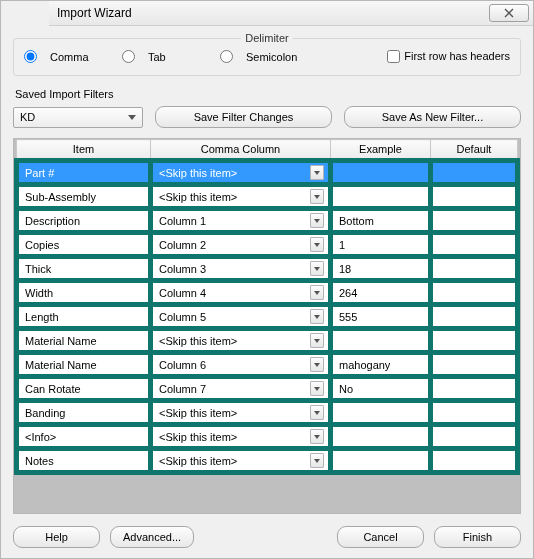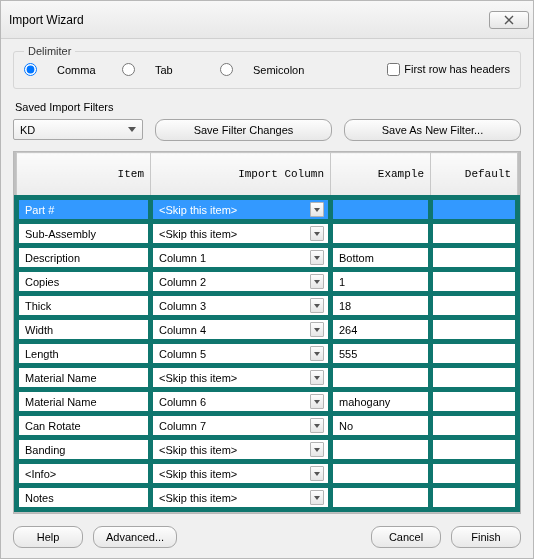--- a/index.html
+++ b/index.html
@@ -13,50 +13,51 @@
     height: 559px;
     overflow: hidden;
   }
   .window {
     width: 534px; height: 559px;
     background: #f0f0f0;
     border: 1px solid #b8b8b8;
     display: flex; flex-direction: column;
   }
   .titlebar {
-    height: 38px;
+    height: 25px;
     background: linear-gradient(#f7f7f7,#e8e8e8);
     border-bottom: 1px solid #d0d0d0;
     display: flex; align-items: center; justify-content: space-between;
     padding: 0 4px 0 8px;
+    margin-left: 48px;
   }
   .titlebar .title { font-size: 12px; }
   .close-btn {
     width: 40px; height: 18px;
     border: 1px solid #a0a0a0; border-radius: 3px;
     background: linear-gradient(#fdfdfd,#e6e6e6);
     display:flex; align-items:center; justify-content:center;
     cursor:pointer;
   }
   .close-btn svg { stroke:#555; }
   .body {
     flex:1; padding: 6px 12px 10px 12px;
     display:flex; flex-direction:column;
   }
   fieldset.delim {
     border:1px solid #d6d6d6; border-radius:3px;
     padding: 6px 10px 12px 10px; margin: 0 0 8px 0;
   }
-  fieldset.delim legend { padding:0 4px; font-size:11px; color:#333; }
+  fieldset.delim legend { padding:0 4px; font-size:11px; color:#333;text-align:center; }
   .delim-row { display:flex; align-items:center; gap: 8px; }
-  .radio-wrap { display:flex; align-items:center; gap:20px; width: 90px; }
+  .radio-wrap { display:flex; align-items:center; gap:13px; width: 90px; }
   .radio-wrap.semicolon { width: 130px; }
   .chk-wrap { display:flex; align-items:flex-start; gap:4px; margin-left:auto; }
   .saved-label { margin: 4px 0 6px 2px; font-size: 11px; }
-  .saved-row { display:flex; align-items:flex-start; gap: 12px; margin-bottom: 10px; }
+  .saved-row { display:flex; align-items:center; gap: 12px; margin-bottom: 10px; }
   .combo {
     width: 130px; height: 21px;
     background: linear-gradient(#fdfdfd,#ececec);
     border:1px solid #a7a7a7; border-radius:2px;
     display:flex; align-items:center; padding:0 6px;
     justify-content:space-between; cursor:pointer;
   }
   .combo .arrow { border-left:4px solid transparent; border-right:4px solid transparent; border-top:5px solid #555; }
   .btn {
     height:22px; border:1px solid #a7a7a7; border-radius:9px;
@@ -67,23 +68,22 @@
   }
   .btn.big { flex:1; }
   .grid-box {
     flex:1; border:1px solid #b8b8b8; background:#bfbfbf;
     display:flex; flex-direction:column;
     margin-bottom: 12px;
   }
   table { border-collapse: collapse; width:100%; table-layout: fixed; }
   th {
     background: linear-gradient(#fbfbfb,#ececec);
-    border:1px solid #c8c8c8; text-align:right; padding:15px 6px;
+    border:1px solid #c8c8c8; text-align:center; padding:3px 6px;
     font-weight: normal;
-    font-family: Liberation Mono, monospace;
   }
   td {
     background:#fff; border:5px solid #0f766e; padding:2px 6px;
     height:19px;
   }
   tr.sel td { background:#3399ff; color:#fff; }
   td.impcol { padding:0;margin-top:32px; }
   .cell-drop {
     display:flex; align-items:center; justify-content:space-between;
     padding: 2px 4px 2px 6px; height:19px;
@@ -94,21 +94,21 @@
     display:flex; align-items:center; justify-content:center;
     border-radius:1px; cursor:pointer;
   }
   .cell-drop .dbtn .tri {
     border-left:3px solid transparent; border-right:3px solid transparent; border-top:4px solid #555;
   }
   tr.sel .cell-drop .dbtn { background: linear-gradient(#fdfdfd,#e6e6e6); }
   .grid-filler { flex:1; background:#bfbfbf; }
   .footer-row { display:flex; align-items:center; gap:10px; }
   .footer-row .spacer { flex:1; }
-  .footer-row .btn { width:70px; }
+  .footer-row .btn { width:87px; }
   input[type=radio], input[type=checkbox]{ margin:0; }
 </style>
 </head>
 <body>
 
 <div class="window">
   <div class="titlebar">
     <span class="title">Import Wizard</span>
     <div class="close-btn">
       <svg width="10" height="10" viewBox="0 0 10 10">
@@ -159,21 +159,21 @@
       <table>
         <colgroup>
           <col style="width:134px">
             <col style="width:180px">
             <col style="width:100px">
             <col>
         </colgroup>
         <thead>
           <tr>
             <th>Item</th>
-            <th>Import Column</th>
+            <th>Comma Column</th>
             <th>Example</th>
             <th>Default</th>
           </tr>
         </thead>
         <tbody id="rows-body">
             <tr class="sel">
               <td>Part #</td>
               <td class="impcol">
                 <div class="cell-drop">
                   <span>&lt;Skip this item&gt;</span>

